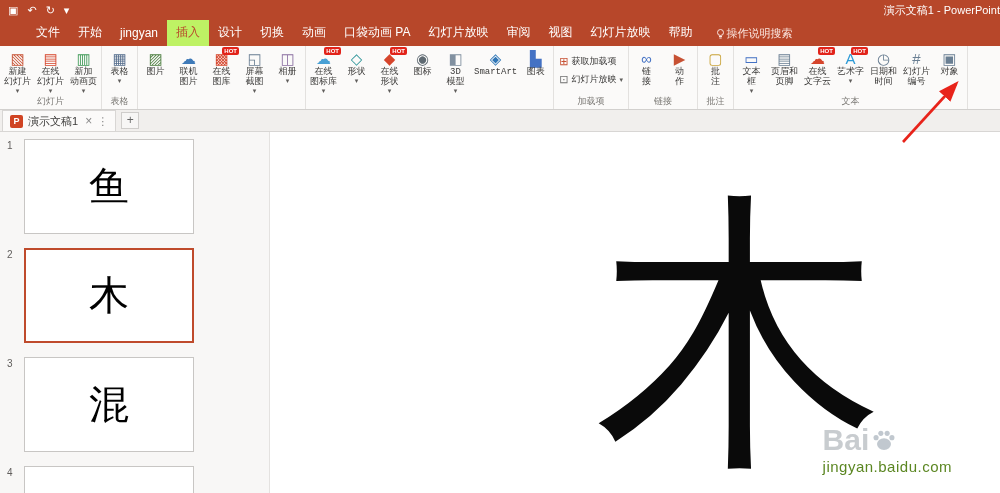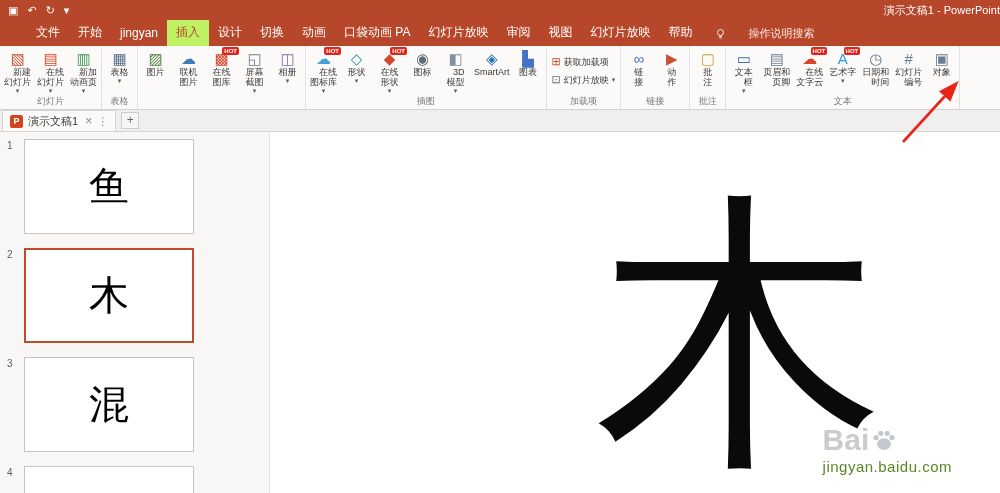--- a/index.html
+++ b/index.html
@@ -11,28 +11,28 @@
   
   .titlebar { height:20px; background:#b7472a; position:relative; display:flex; align-items:center; color:#fff; }
   .qat { display:flex; align-items:center; gap:9px; padding-left:8px; font-size:11px; z-index:2; }
   .qat-btn { line-height:20px; }
   .title { position:absolute; left:280px; right:0; text-align:right; font-size:11px; line-height:20px; }
   
   .tabrow { height:26px; background:#b7472a; display:flex; align-items:flex-end; color:#fff; }
   .tabs { display:flex; align-items:center; padding-left:2px;margin-left:25px; }
   .tab { font-size:12px; padding:5px 9px; white-space:nowrap; }
   .tab.active { background:#bef264; color:#b7472a; }
-  .search { display:flex; align-items:center; gap:22px; margin-left:14px; margin-bottom:5px; font-size:11px; color:#fbe6e0; }
+  .search { display:flex; align-items:center; gap:0; margin-left:14px; margin-bottom:5px; font-size:11px; color:#fbe6e0; }
   
   .ribbon { height:64px; background:#fbfaf9; border-bottom:1px solid #d2d0ce; display:flex; align-items:stretch; overflow:hidden; }
   .group { display:flex; flex-direction:column; border-right:1px solid #e3e1df; padding:1px 1px 0; }
   .group-buttons { flex:1; display:flex; align-items:stretch; }
   .bigbtn { position:relative; min-width:33px; padding:3px 2px 0; display:flex; flex-direction:column; align-items:center; color:#3b3a39; }
   .bigbtn .glyph { font-size:15px; line-height:17px; height:17px; }
-  .lbl { display:flex; flex-direction:column; align-items:flex-end; }
+  .lbl { display:flex; flex-direction:column; align-items:center;font-family:Liberation Mono, monospace; }
   .lbl-line { font-size:9px; line-height:10px; white-space:nowrap; }
   .caret { font-size:7px; line-height:7px; color:#605e5c; }
   .hot { position:absolute; top:0; right:-1px; background:#e2231a; color:#fff; font-size:6px; line-height:8px; padding:0 2px; border-radius:2px; font-weight:bold; z-index:3; }
   .group-label { height:15px; line-height:15px; text-align:center; font-size:9px; color:#7a7874; white-space:nowrap; padding:0 2px; }
   .group.small .group-buttons { flex-direction:column; justify-content:center; gap:5px; padding:0 4px; }
   .smallbtn { display:flex; align-items:center; gap:3px; color:#3b3a39; position:relative; }
   .smallbtn .glyph { font-size:11px; }
   
   .tabstrip { height:22px; background:#f1efed; border-bottom:1px solid #d8d6d4; display:flex; align-items:flex-end; padding-left:2px; }
   .doctab { height:21px; display:flex; align-items:center; gap:5px; padding:0 7px; background:#fbfaf9; border:1px solid #d8d6d4; border-bottom:none; font-size:11px; color:#3b3a39; }
@@ -227,21 +227,20 @@
               <span class="lbl-line">SmartArt</span>
             </span>
           </div>
           <div class="bigbtn">
             <span class="glyph" style="color: rgb(68, 114, 196);">▙</span>
             <span class="lbl">
               <span class="lbl-line">图表</span>
             </span>
           </div>
         </div>
-        <div class="group-label">插图</div>
       </div>
       <div class="group small">
         <div class="group-buttons">
           <div class="smallbtn">
             <span class="glyph" style="color: rgb(199, 81, 51);">⊞</span>
             <span class="lbl">
               <span class="lbl-line">获取加载项</span>
             </span>
           </div>
           <div class="smallbtn">

